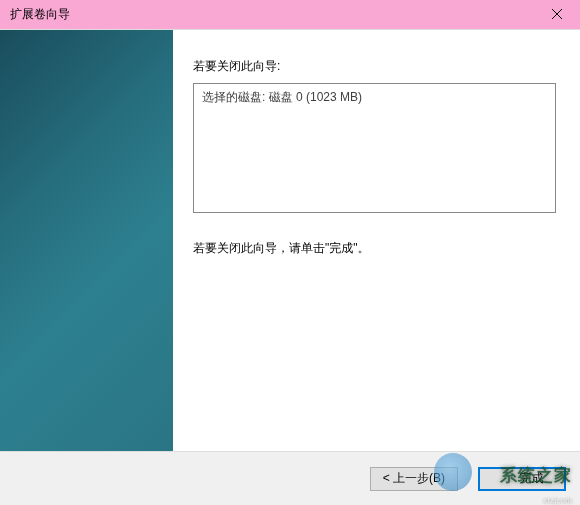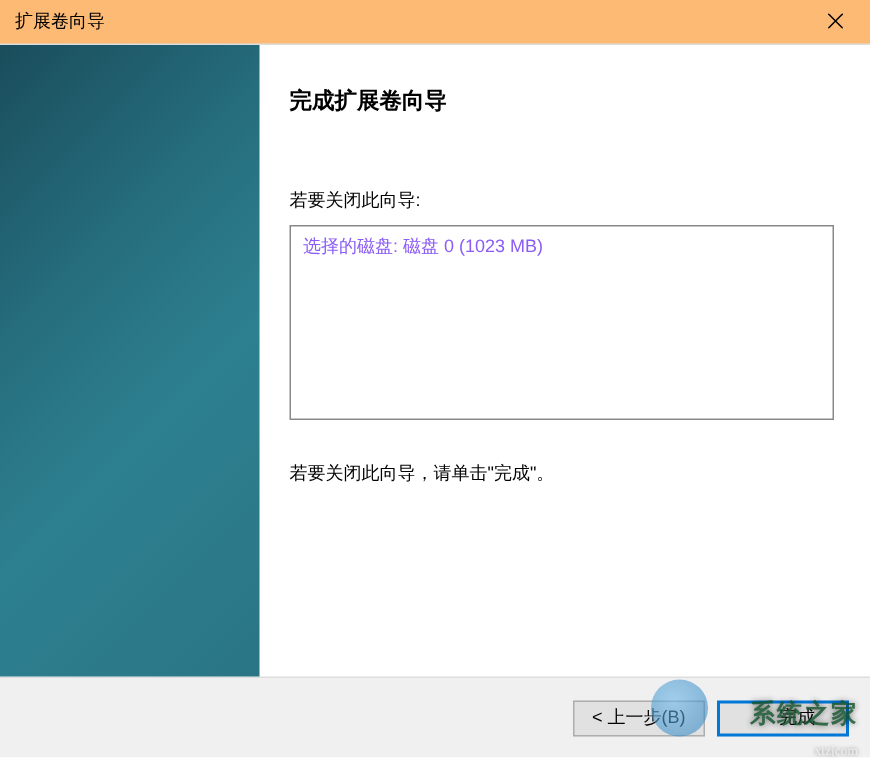--- a/index.html
+++ b/index.html
@@ -7,21 +7,21 @@
       font-family: "Microsoft YaHei", "Segoe UI", Tahoma, sans-serif;
       font-size: 12px;
       background: #fff;
       width: 580px;
       height: 505px;
       overflow: hidden;
       position: relative;
     }
     .titlebar {
       height: 30px;
-      background: #fdba74;
+      background: #f9a8d4;
       border-bottom: 1px solid #ddd;
       display: flex;
       align-items: center;
       justify-content: space-between;
       padding-left: 10px;
     }
     .titlebar .title {
       font-size: 12px;
       color: #000;
     }
@@ -58,35 +58,35 @@
       font-size: 12px;
       margin-bottom: 8px;
     }
     .settings-box {
       width: 100%;
       height: 130px;
       border: 1px solid #888;
       background: #fff;
       padding: 5px 8px;
       font-size: 12px;
-      color: #8b5cf6;
+      color: #404040;
       resize: none;
       font-family: inherit;
       overflow: auto;
     }
     .hint {
       margin-top: 24px;
       font-size: 12px;
     }
     .button-bar {
       height: 53px;
       display: flex;
       align-items: center;
       justify-content: flex-end;
-      gap: 8px;
+      gap: 20px;
       padding: 0 14px;
       background: #f0f0f0;
     }
     .btn {
       height: 24px;
       min-width: 88px;
       padding: 0 12px;
       background: #e1e1e1;
       border: 1px solid #adadad;
       font-size: 12px;
@@ -151,21 +151,20 @@
           <line x1="0" y1="0" x2="10" y2="10" stroke="#000" stroke-width="1"></line>
           <line x1="10" y1="0" x2="0" y2="10" stroke="#000" stroke-width="1"></line>
         </svg>
     </span>
   </div>
 </div>
 
 <div class="dialog-body">
   <div class="sidebar"></div>
   <div class="content">
-    <div class="heading">完成扩展卷向导</div>
     <div class="label-settings">若要关闭此向导:</div>
     <textarea class="settings-box" readonly="" style="">选择的磁盘: 磁盘 0 (1023 MB)</textarea>
     <div class="hint">若要关闭此向导，请单击"完成"。</div>
   </div>
 </div>
 
 <div class="button-bar">
   <button class="btn">&lt; 上一步(B)</button>
   <button class="btn primary">完成</button>
 </div>

